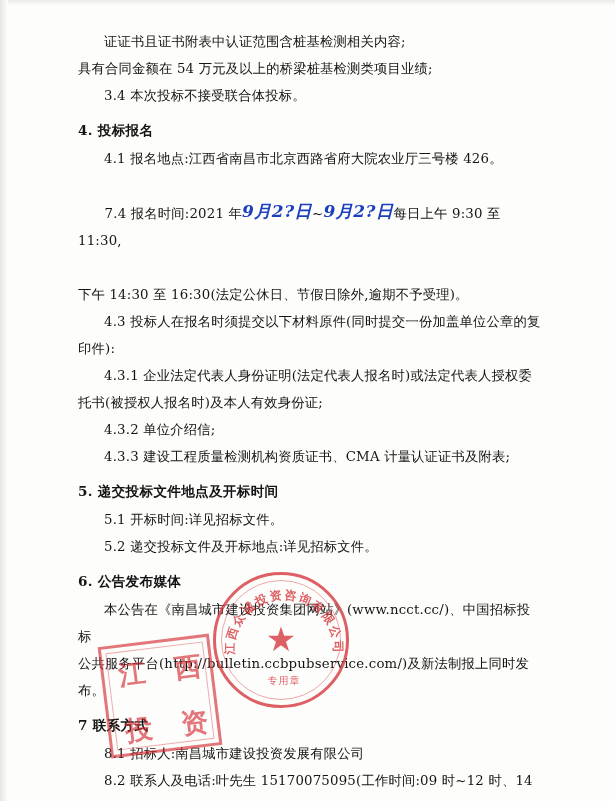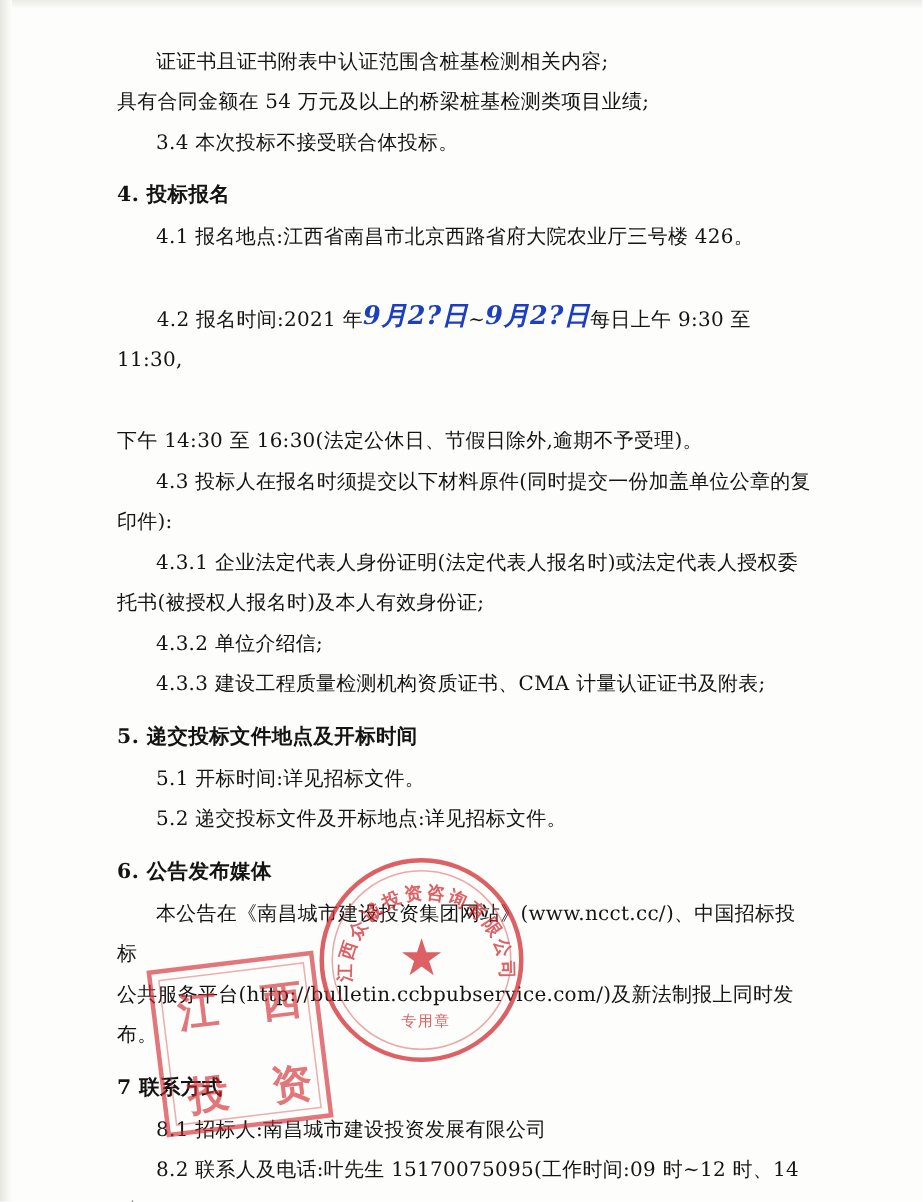--- a/index.html
+++ b/index.html
@@ -168,21 +168,21 @@
 
     <div class="line indent">证证书且证书附表中认证范围含桩基检测相关内容;</div>
     <div class="line">具有合同金额在 54 万元及以上的桥梁桩基检测类项目业绩;</div>
     <div class="line indent">3.4 本次投标不接受联合体投标。</div>
 
     <div class="line heading heading-gap">4. 投标报名</div>
 
     <div class="line indent">4.1 报名地点:江西省南昌市北京西路省府大院农业厅三号楼 426。</div>
 
     <div class="line indent">
-      <span>4.2 报名时间:2021 年</span><span class="hand">9月2?日</span><span>~</span><span class="hand">9月2?日</span><span>每日上午 9:30 至 11:30,</span>
+      <span>7.4 报名时间:2021 年</span><span class="hand">9月2?日</span><span>~</span><span class="hand">9月2?日</span><span>每日上午 9:30 至 11:30,</span>
     </div>
 
     <div class="line">下午 14:30 至 16:30(法定公休日、节假日除外,逾期不予受理)。</div>
     <div class="line indent">4.3 投标人在报名时须提交以下材料原件(同时提交一份加盖单位公章的复</div>
     <div class="line">印件):</div>
     <div class="line indent">4.3.1 企业法定代表人身份证明(法定代表人报名时)或法定代表人授权委</div>
     <div class="line">托书(被授权人报名时)及本人有效身份证;</div>
     <div class="line indent">4.3.2 单位介绍信;</div>
     <div class="line indent">4.3.3 建设工程质量检测机构资质证书、CMA 计量认证证书及附表;</div>
 

